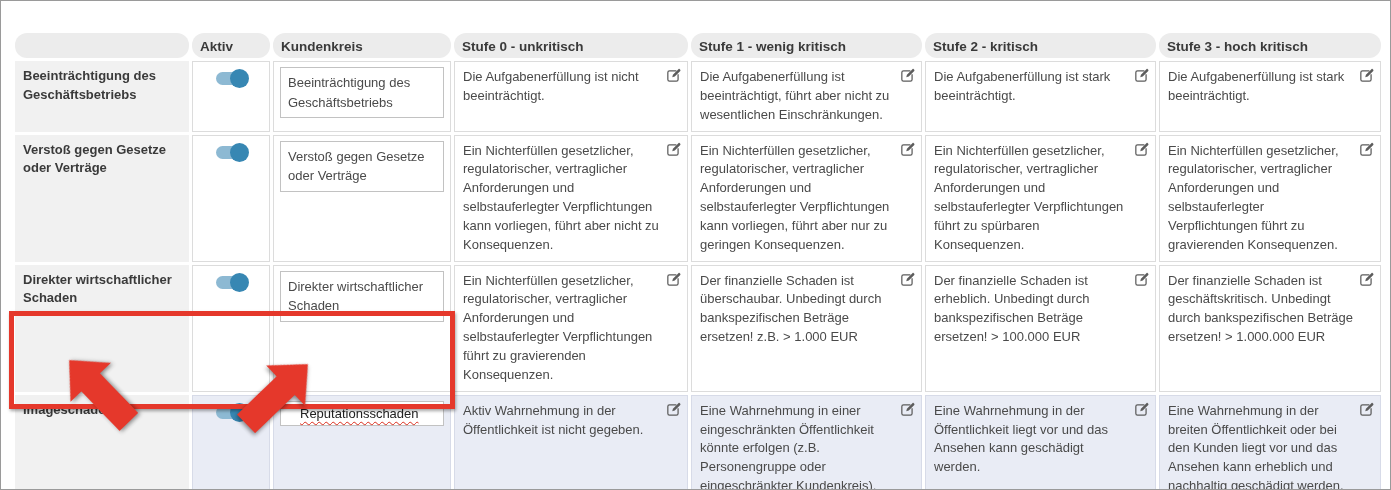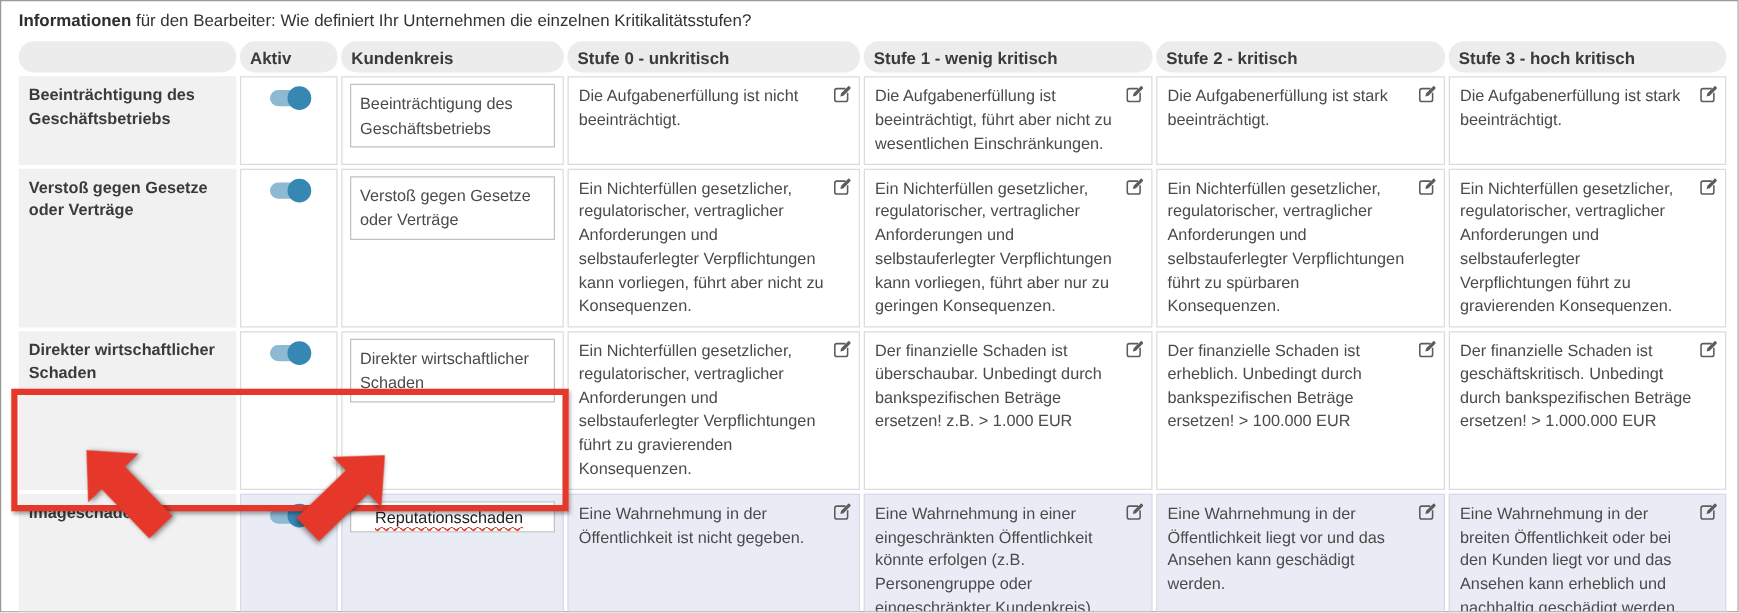--- a/index.html
+++ b/index.html
@@ -46,23 +46,20 @@
 
   .restore-btn { position:absolute; right:7px; bottom:7px; font-family:"Liberation Sans", sans-serif;
                  font-size:13.5px; color:#444; background:#f6f6f6; border:1px solid #b0b0b0;
                  padding:5px 11px 6px; cursor:pointer; }
 </style>
 </head>
 <body>
 
 <div class="page">
 
-  <div class="info-bar">
-    <b>Informationen</b><span> für den Bearbeiter: Wie definiert Ihr Unternehmen die einzelnen Kritikalitätsstufen?</span>
-  </div>
 
   <table class="crit">
     <colgroup>
       <col class="c-label">
         <col class="c-aktiv">
         <col class="c-bez">
       <col class="c-s0">
         <col class="c-s1">
         <col class="c-s2">
         <col class="c-s3">
@@ -155,21 +152,21 @@
             </svg></td>
     </tr>
         <tr class="r3 hl">
       <td class="label-cell">Imageschaden</td>
       <td class="aktiv-cell">
         <span class="toggle on"><span class="knob"></span></span>
       </td>
       <td class="bez-cell">
             <div class="bez-box"><span class="wavy">Reputationsschaden</span></div>
           </td>
-      <td class="body-cell"><span>Eine Wahrnehmung in der Öffentlichkeit ist nicht gegeben.</span><svg viewBox="0 0 18 18" class="edit-icon">
+      <td class="body-cell"><span>Aktiv Wahrnehmung in der Öffentlichkeit ist nicht gegeben.</span><svg viewBox="0 0 18 18" class="edit-icon">
               <path d="M12.5 3.5H4.2C3 3.5 2.2 4.3 2.2 5.5v8.3c0 1.2.8 2 2 2h8.3c1.2 0 2-.8 2-2V7.5" fill="none" stroke="#5c5c5c" stroke-width="1.5"></path>
               <path d="M15.9 1l1.2 1.2c.4.4.4 1 0 1.4l-6.6 6.6-3 .8.8-3L14.9 1.4c.3-.4 1-.4 1 -.4z" fill="#5c5c5c"></path>
             </svg></td>
       <td class="body-cell"><span>Eine Wahrnehmung in einer eingeschränkten Öffentlichkeit könnte erfolgen (z.B. Personengruppe oder eingeschränkter Kundenkreis).</span><svg viewBox="0 0 18 18" class="edit-icon">
               <path d="M12.5 3.5H4.2C3 3.5 2.2 4.3 2.2 5.5v8.3c0 1.2.8 2 2 2h8.3c1.2 0 2-.8 2-2V7.5" fill="none" stroke="#5c5c5c" stroke-width="1.5"></path>
               <path d="M15.9 1l1.2 1.2c.4.4.4 1 0 1.4l-6.6 6.6-3 .8.8-3L14.9 1.4c.3-.4 1-.4 1 -.4z" fill="#5c5c5c"></path>
             </svg></td>
       <td class="body-cell"><span>Eine Wahrnehmung in der Öffentlichkeit liegt vor und das Ansehen kann geschädigt werden.</span><svg viewBox="0 0 18 18" class="edit-icon">
               <path d="M12.5 3.5H4.2C3 3.5 2.2 4.3 2.2 5.5v8.3c0 1.2.8 2 2 2h8.3c1.2 0 2-.8 2-2V7.5" fill="none" stroke="#5c5c5c" stroke-width="1.5"></path>
               <path d="M15.9 1l1.2 1.2c.4.4.4 1 0 1.4l-6.6 6.6-3 .8.8-3L14.9 1.4c.3-.4 1-.4 1 -.4z" fill="#5c5c5c"></path>

